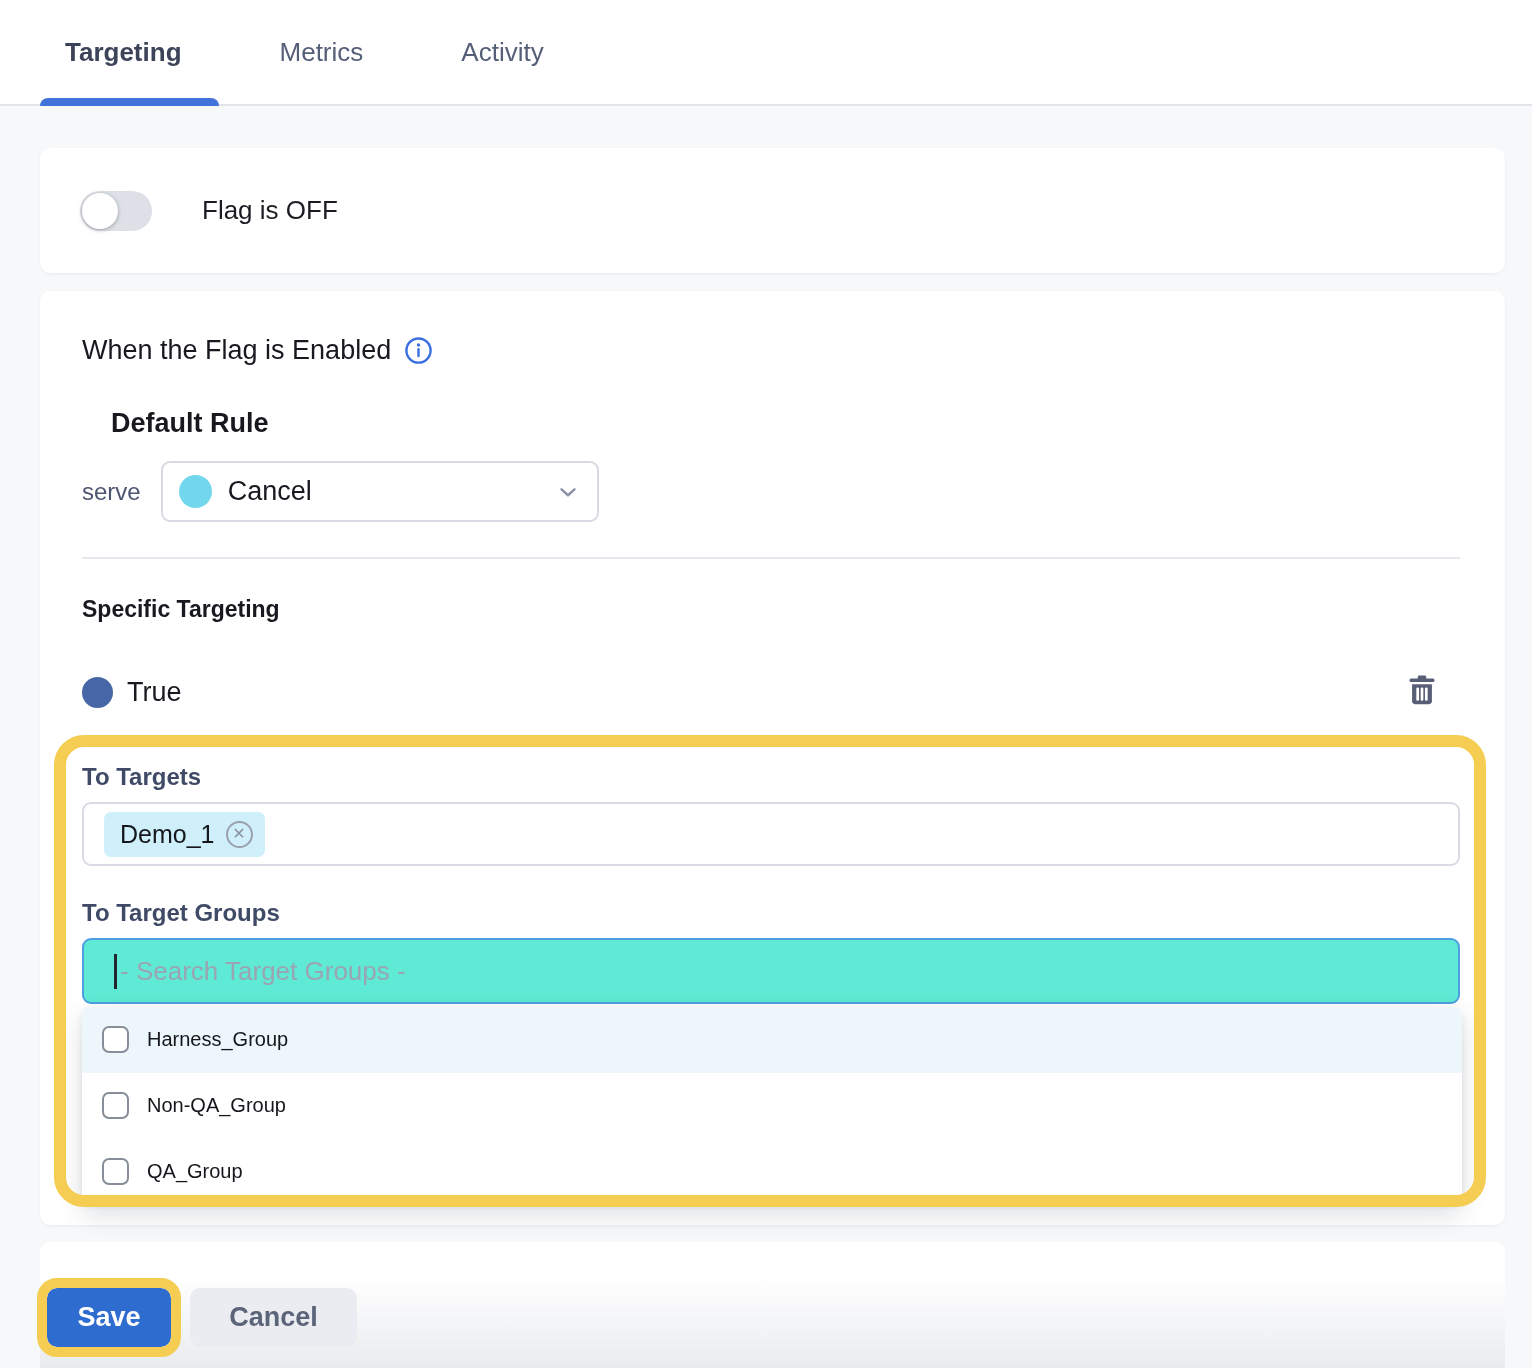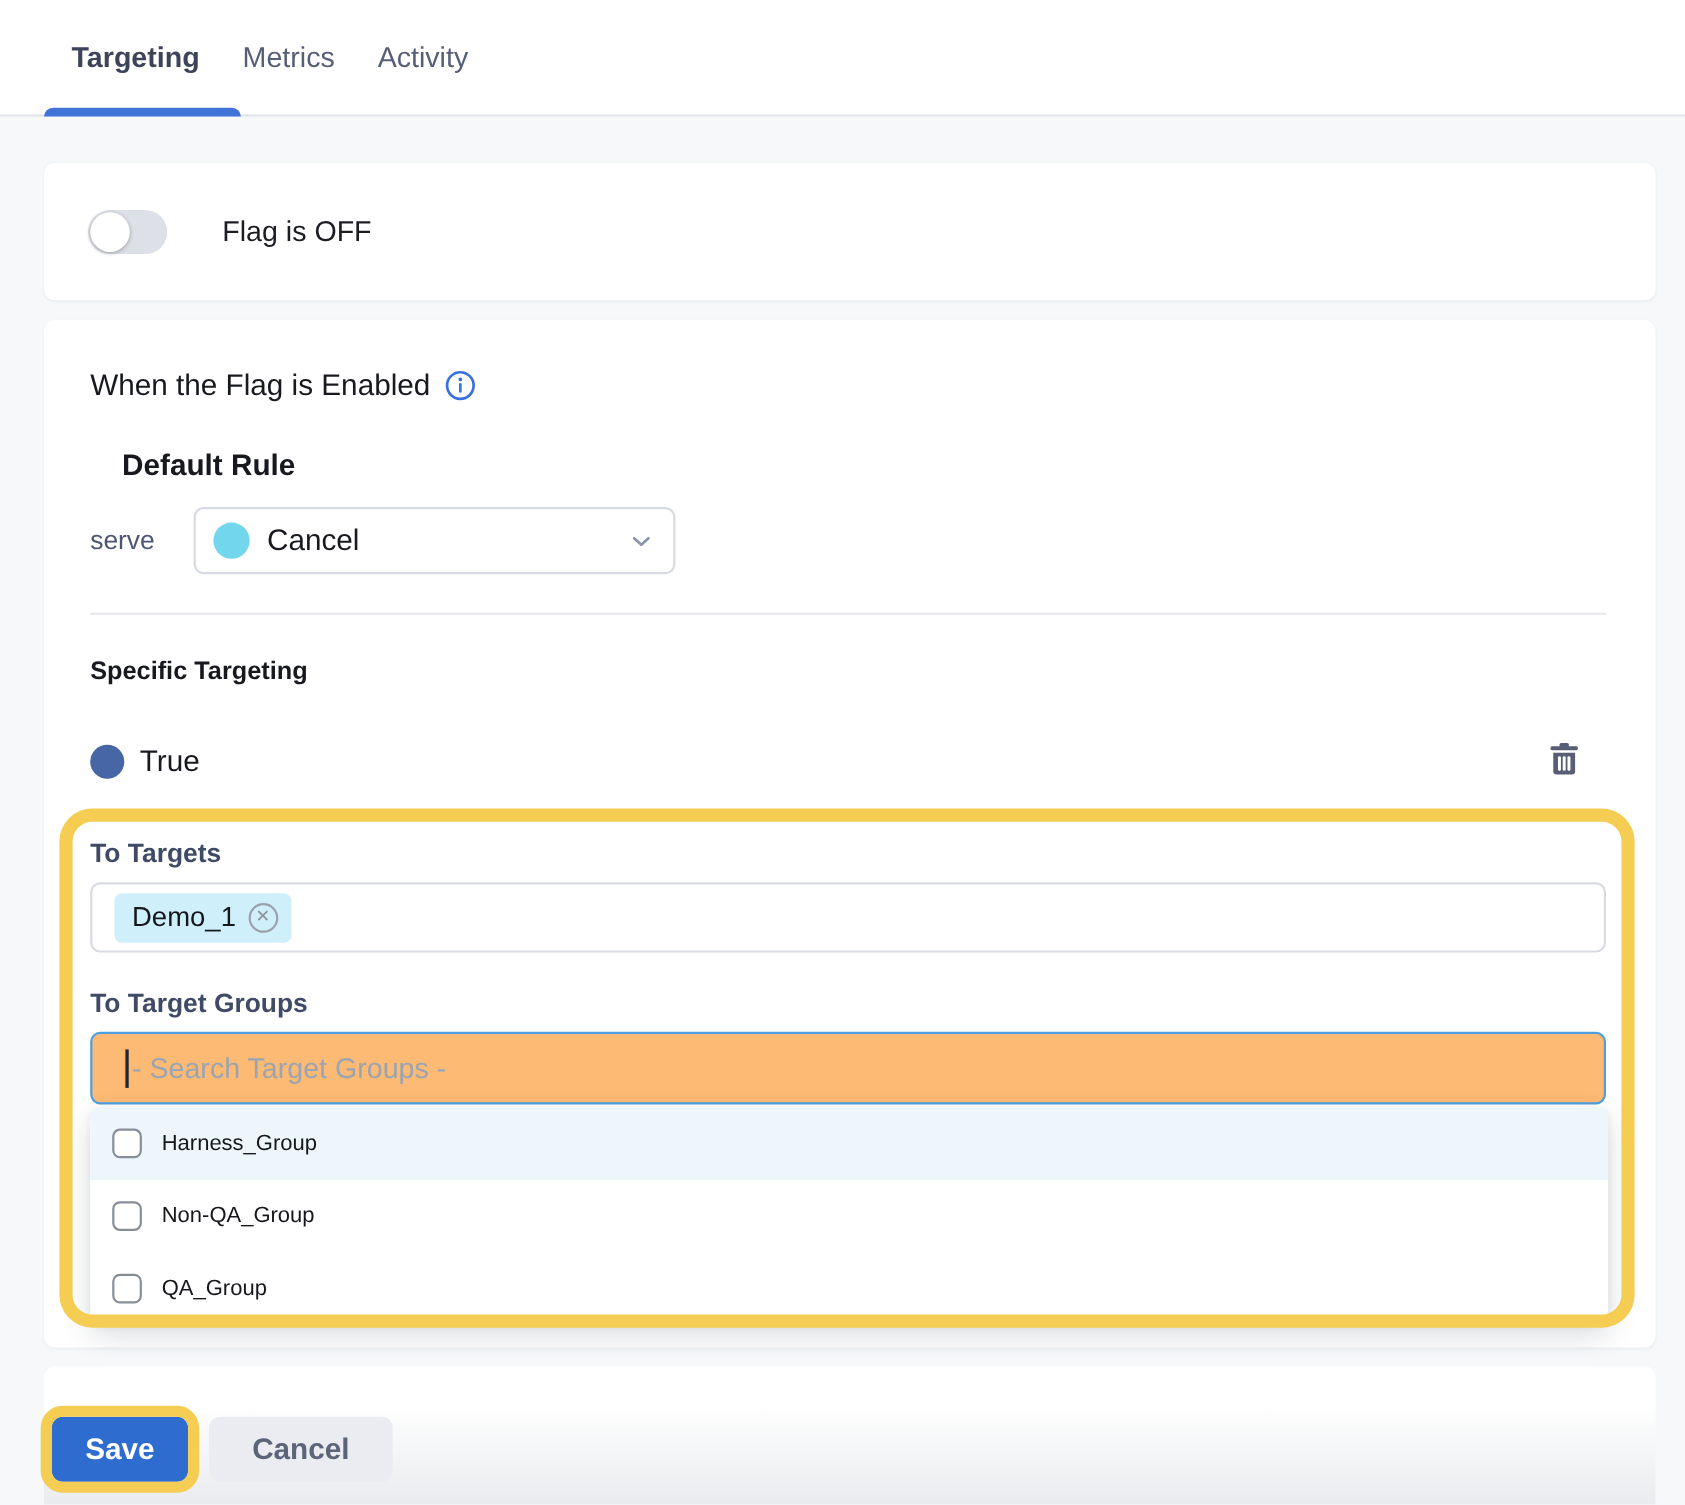--- a/index.html
+++ b/index.html
@@ -3,21 +3,21 @@
 <meta charset="utf-8">
 <style>
   * { box-sizing: border-box; margin: 0; padding: 0; }
   html, body { background: #f6f8fa; }
   body { font-family: "Liberation Sans", "DejaVu Sans", sans-serif; }
   .page { position: relative; width: 1532px; height: 1368px; overflow: hidden; background: #f6f8fa; }
 
   
   .tabbar { position: absolute; left: 0; top: 0; width: 1532px; height: 106px;
             background: #ffffff; border-bottom: 2px solid #e2e4e9;
-            display: flex; align-items: center; padding-left: 65px; gap: 39px; }
+            display: flex; align-items: center; padding-left: 65px; gap: 98px; }
   .tab { font-size: 26px; color: #565f78; cursor: pointer; white-space: nowrap; }
   .tab.active { color: #3d4459; font-weight: bold; }
   .tab-underline { position: absolute; left: 40px; top: 98px; width: 179px; height: 8px;
                    background: #4273da; border-radius: 8px 8px 0 0; }
 
   
   .card { position: absolute; background: #ffffff; border-radius: 10px;
           box-shadow: 0 1px 3px rgba(40,50,70,0.06); }
 
   .card-flag { left: 40px; top: 148px; width: 1465px; height: 125px;
@@ -32,21 +32,21 @@
   .card-rules { left: 40px; top: 291px; width: 1465px; height: 934px; }
 
   .rules-heading { position: absolute; left: 42px; top: 44px; display: flex;
                    align-items: center; gap: 13px; font-size: 27px; font-weight: normal; color: #17191f; }
   .info-btn { display: inline-flex; cursor: pointer; }
 
   .default-heading { position: absolute; left: 42px; top: 117px; font-size: 27px;
                      font-weight: bold; color: #17191f; margin-left: 29px; }
 
   .serve-row { position: absolute; left: 42px; top: 170px; display: flex; align-items: center; }
-  .serve-label { font-size: 24px; color: #4d5671; margin-right: 35px; }
+  .serve-label { font-size: 24px; color: #4d5671; margin-right: 20px; }
   .serve-select { width: 438px; height: 61px; border: 2px solid #d8dae3; border-radius: 9px;
                   background: #fff; display: flex; align-items: center; cursor: pointer; }
   .dot { border-radius: 50%; flex: none; }
   .dot-false { width: 33px; height: 33px; background: #72d7ec; margin-left: 16px; }
   .serve-value { margin-left: 16px; font-size: 27px; color: #17191f; }
   .serve-chevron { margin-left: auto; margin-right: 16px; display: inline-flex; }
 
   .rule-divider { position: absolute; left: 42px; top: 266px; width: 1378px; height: 0;
                   border-top: 2px solid #e7e9ee; }
 
@@ -69,21 +69,21 @@
                    border: 2px solid #d9dbe4; border-radius: 9px; background: #fff;
                    display: flex; align-items: center; padding-left: 20px; cursor: text; }
   .chip { height: 45px; background: #cfeffa; border-radius: 7px; display: flex;
           align-items: center; padding: 0 12px 0 16px; gap: 11px; }
   .chip-label { font-size: 25px; color: #15171c; }
   .chip-x { width: 27px; height: 27px; border: 2px solid #9aa1ad; border-radius: 50%;
             color: #8a919d; display: flex; align-items: center; justify-content: center;
             font-size: 16px; line-height: 1; cursor: pointer; }
 
   .search-box { position: absolute; left: 42px; top: 647px; width: 1378px; height: 66px;
-                border: 2.5px solid #4d9fe2; border-radius: 9px; background: #fdba74; }
+                border: 2.5px solid #4d9fe2; border-radius: 9px; background: #5eead4; }
   .caret { position: absolute; left: 30px; top: 14px; width: 2.5px; height: 35px;
            background: #23262e; }
   .search-input { width: 100%; height: 100%; border: none; outline: none; background: transparent;
                   padding-left: 36px; font-size: 26px; color: #20242c;
                   font-family: "Liberation Sans", "DejaVu Sans", sans-serif; }
   .search-input::placeholder { color: #9aa4b2; opacity: 1; }
 
   .group-dropdown { position: absolute; left: 42px; top: 716px; width: 1380px; height: 197px;
                     background: #fff; border-radius: 9px; overflow: hidden;
                     box-shadow: 0 10px 26px rgba(40,50,70,0.16), 0 2px 6px rgba(40,50,70,0.08);

